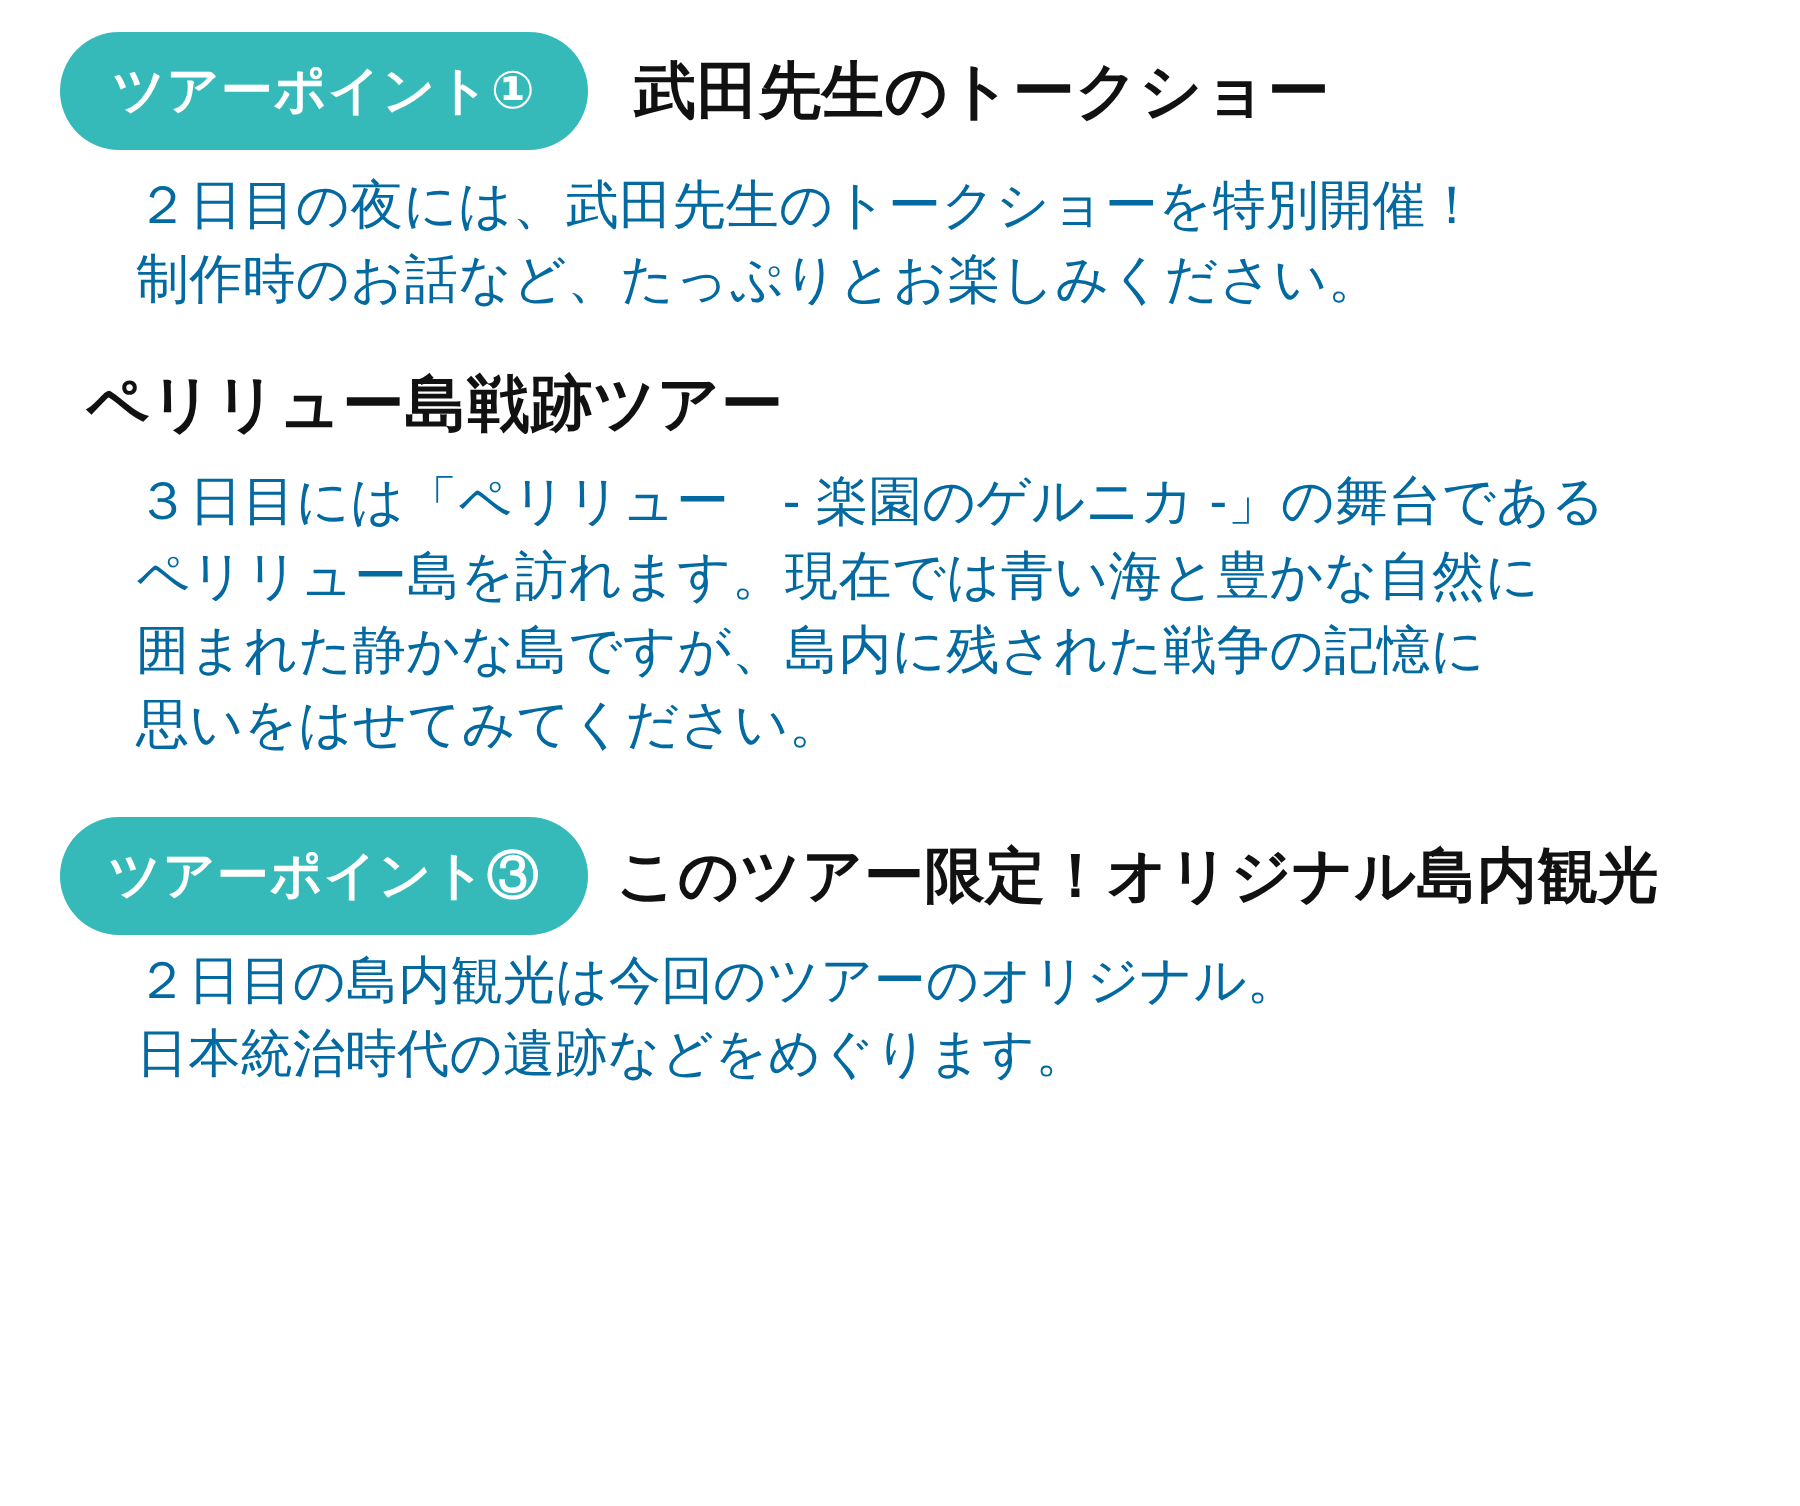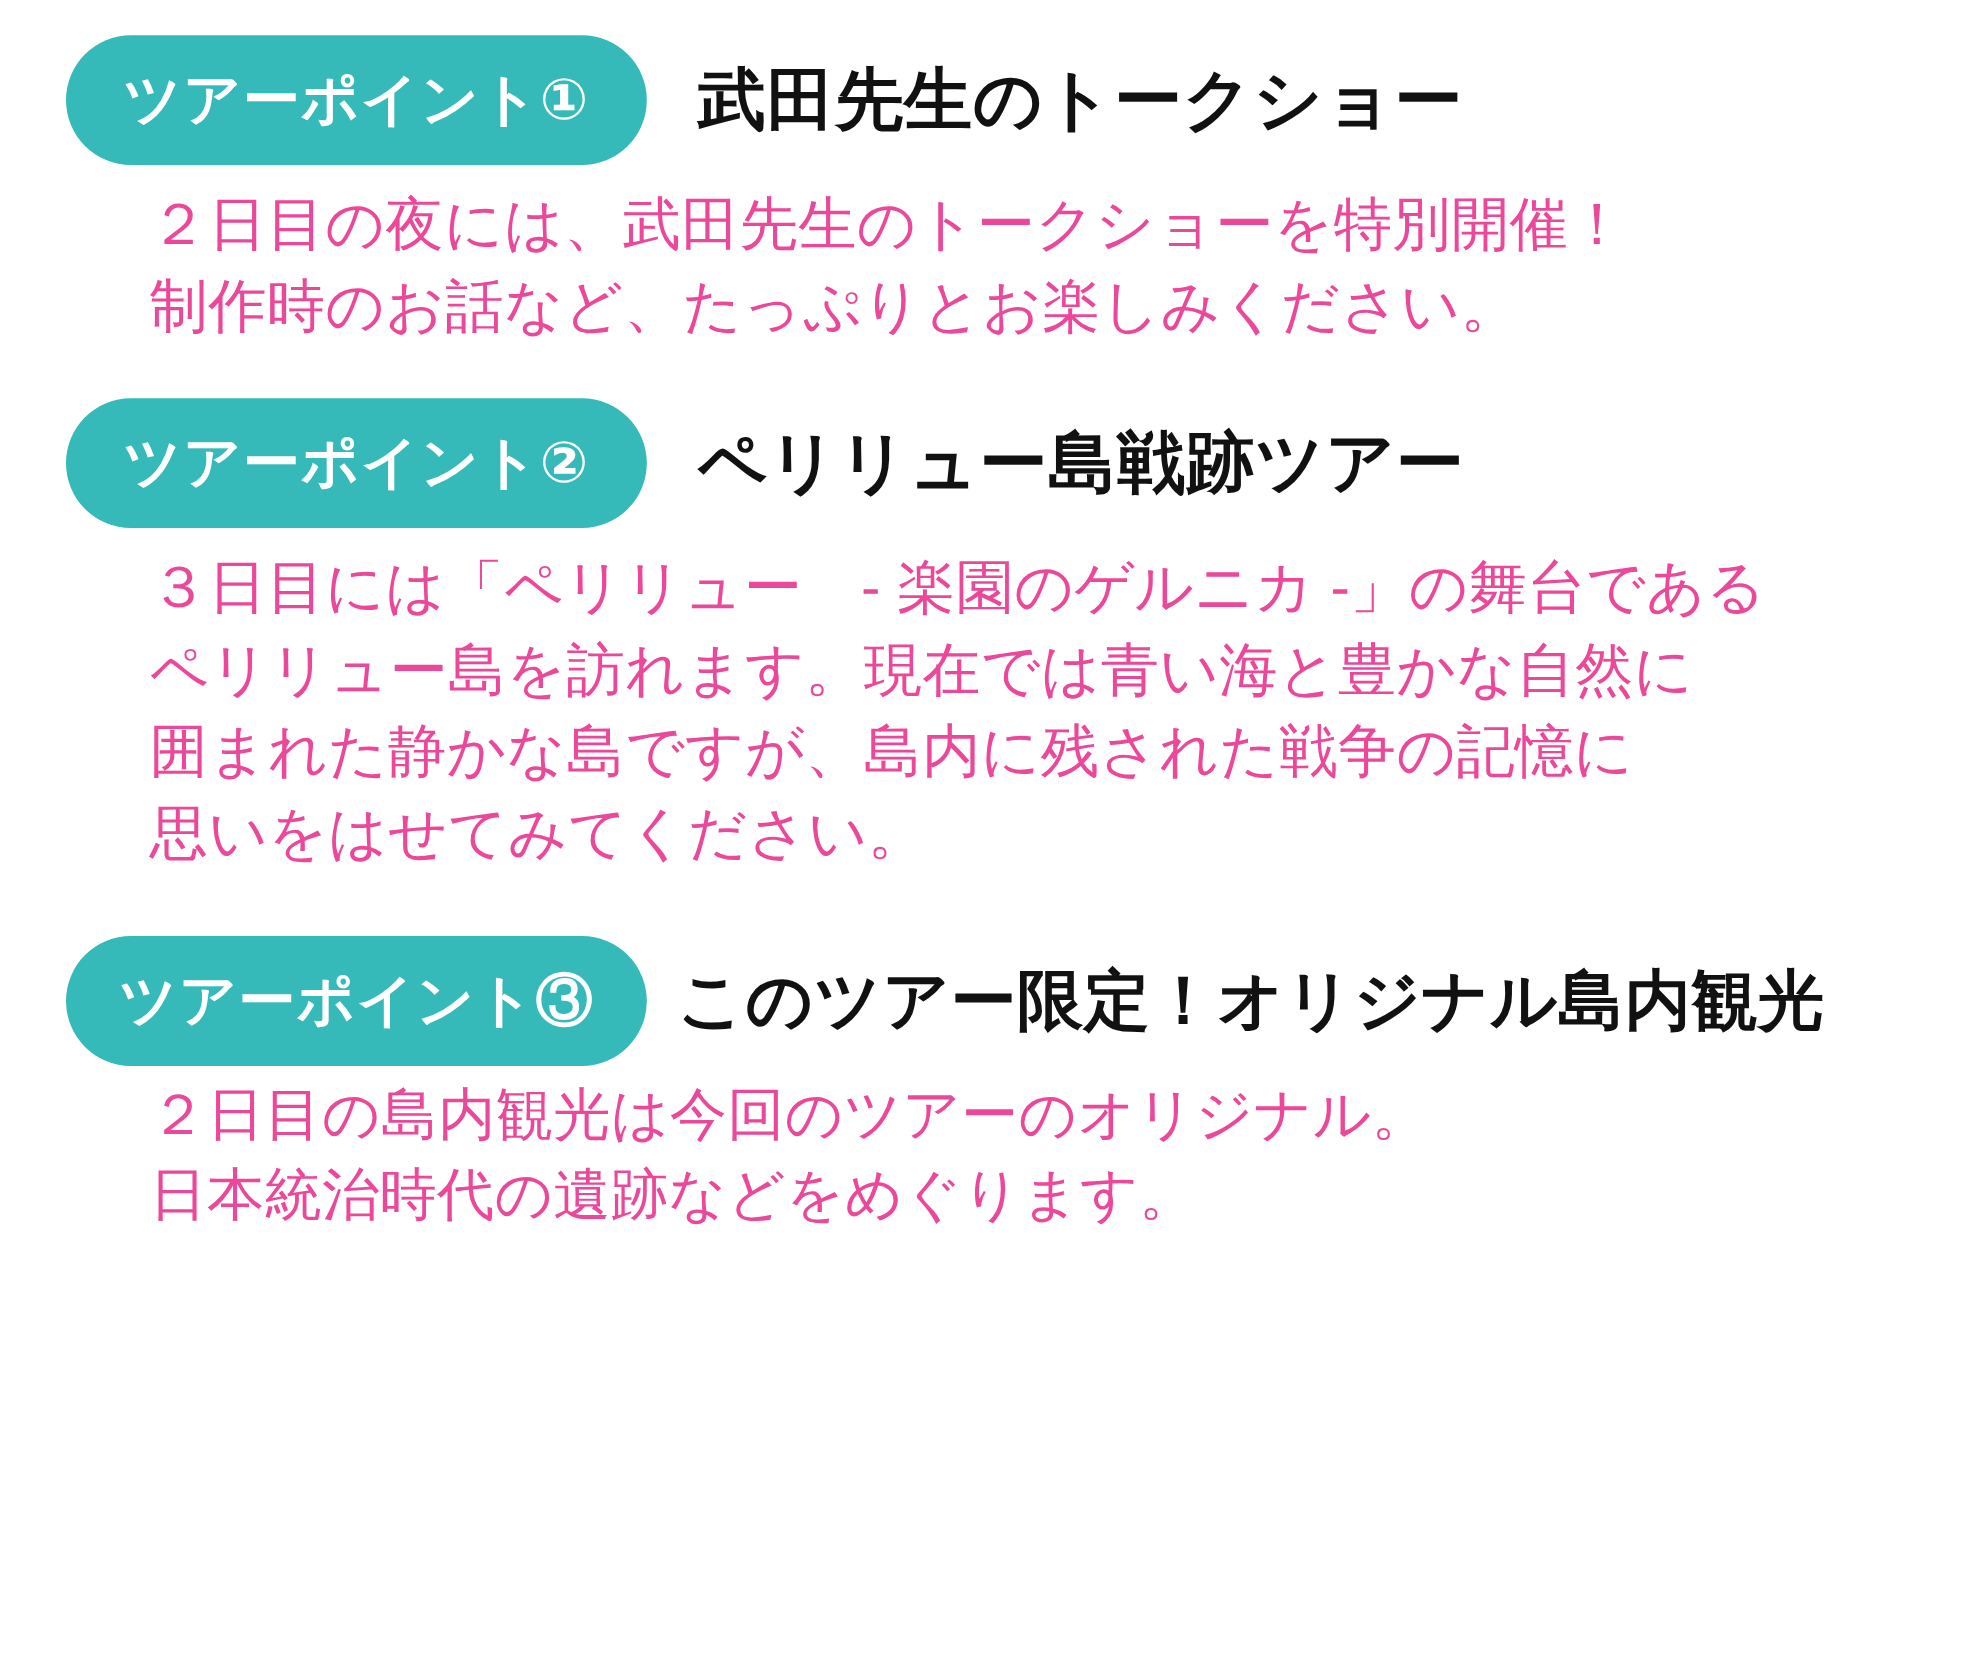--- a/index.html
+++ b/index.html
@@ -60,21 +60,21 @@
   .b3 .heading-title {
     font-size: 60px;
     margin-left: 28px;
   }
   .body-text {
     margin-top: 18px;
     margin-left: 96px;
     font-size: 53px;
     line-height: 1.40;
     letter-spacing: 0.005em;
-    color: #ec4899;
+    color: #0369a1;
   }
   .body-text .line {
     white-space: nowrap;
     display: block;
   }
   .b2 .body-text { }
   .b3 .body-text { margin-top: 10px; font-size: 52px; }
 </style>
 </head>
 <body>
@@ -87,21 +87,20 @@
       <span class="heading-title">武田先生のトークショー</span>
     </div>
     <div class="body-text">
       <span class="line">２日目の夜には、武田先生のトークショーを特別開催！</span>
       <span class="line">制作時のお話など、たっぷりとお楽しみください。</span>
     </div>
   </section>
 
   <section class="point-block b2">
     <div class="heading-row">
-      <span class="pill">ツアーポイント②</span>
       <span class="heading-title">ペリリュー島戦跡ツアー</span>
     </div>
     <div class="body-text">
       <span class="line">３日目には「ペリリュー　- 楽園のゲルニカ -」の舞台である</span>
       <span class="line">ペリリュー島を訪れます。現在では青い海と豊かな自然に</span>
       <span class="line">囲まれた静かな島ですが、島内に残された戦争の記憶に</span>
       <span class="line">思いをはせてみてください。</span>
     </div>
   </section>
 

